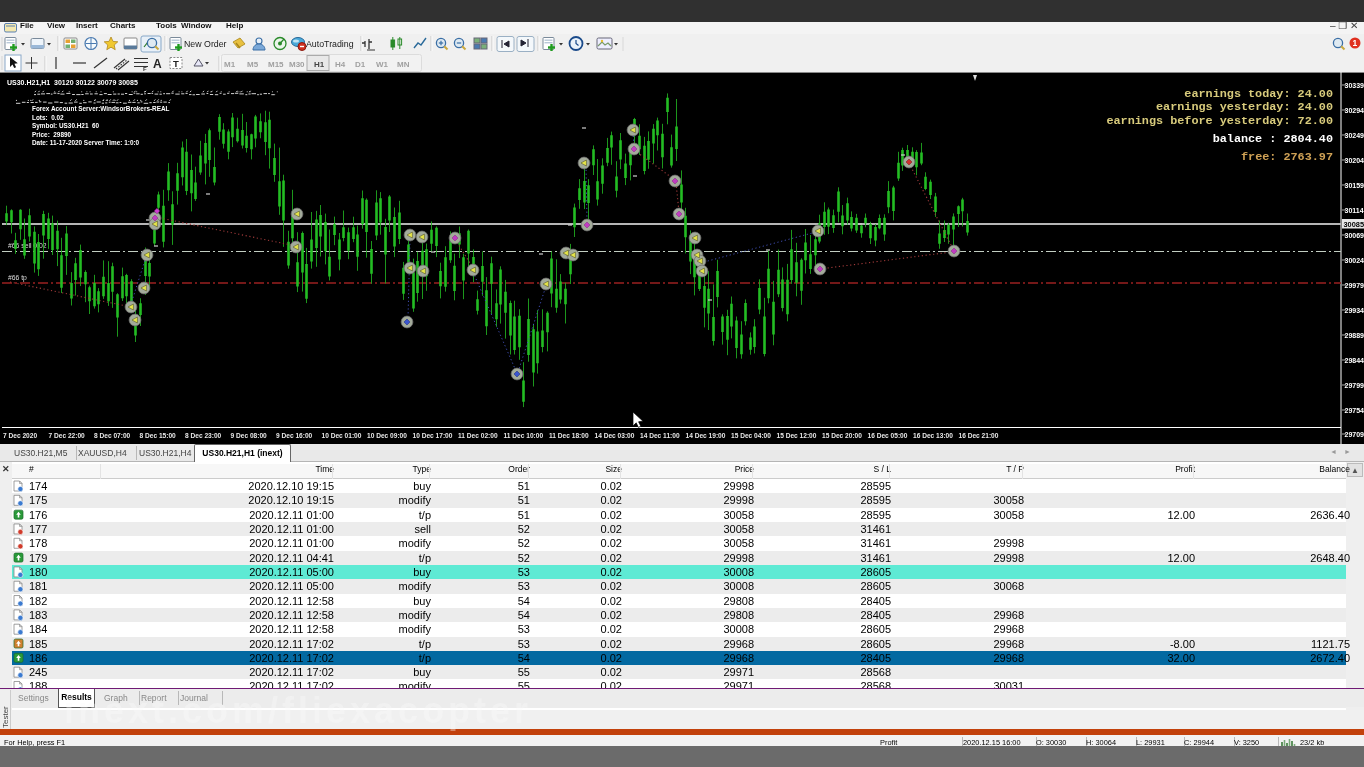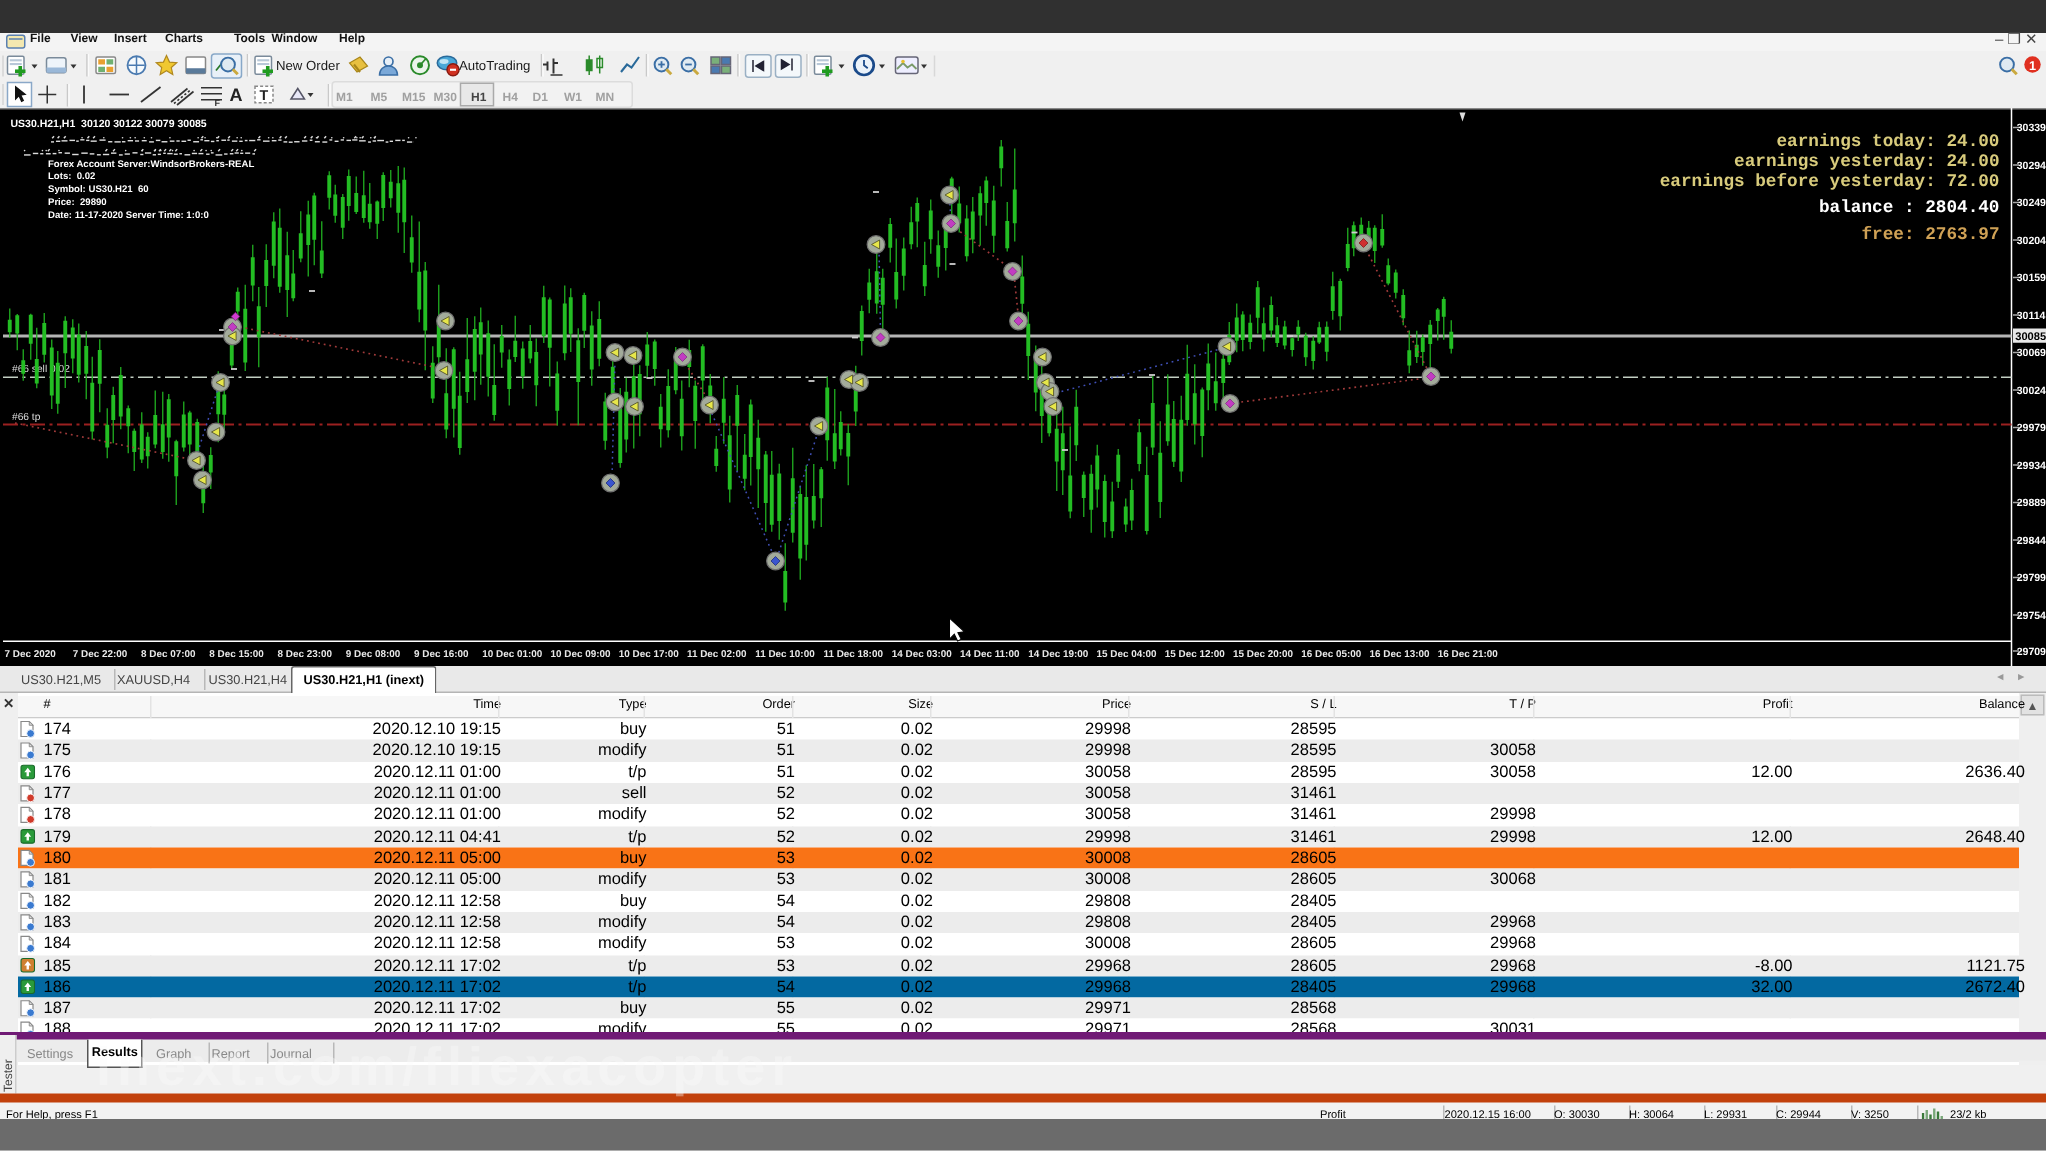--- a/index.html
+++ b/index.html
@@ -660,21 +660,21 @@
     <div class="c" style="left:202px;width:120px">2020.12.11 04:41</div>
     <div class="c" style="left:299px;width:120px">t/p</div>
     <div class="c" style="left:398px;width:120px">52</div>
     <div class="c" style="left:490px;width:120px">0.02</div>
     <div class="c" style="left:622px;width:120px">29998</div>
     <div class="c" style="left:759px;width:120px">31461</div>
     <div class="c" style="left:892px;width:120px">29998</div>
     <div class="c" style="left:1063px;width:120px">12.00</div>
     <div class="c" style="left:1218px;width:120px">2648.40</div>
   </div>
-<div class="trow" style="top:564.9200000000002px;background:#f97316">
+<div class="trow" style="top:564.9200000000002px;background:#5eead4">
     <span class="num">180</span>
     <div class="c" style="left:202px;width:120px">2020.12.11 05:00</div>
     <div class="c" style="left:299px;width:120px">buy</div>
     <div class="c" style="left:398px;width:120px">53</div>
     <div class="c" style="left:490px;width:120px">0.02</div>
     <div class="c" style="left:622px;width:120px">30008</div>
     <div class="c" style="left:759px;width:120px">28605</div>
     <div class="c" style="left:892px;width:120px"></div>
     <div class="c" style="left:1063px;width:120px"></div>
     <div class="c" style="left:1218px;width:120px"></div>
@@ -745,21 +745,21 @@
     <div class="c" style="left:299px;width:120px">t/p</div>
     <div class="c" style="left:398px;width:120px">54</div>
     <div class="c" style="left:490px;width:120px">0.02</div>
     <div class="c" style="left:622px;width:120px">29968</div>
     <div class="c" style="left:759px;width:120px">28405</div>
     <div class="c" style="left:892px;width:120px">29968</div>
     <div class="c" style="left:1063px;width:120px">32.00</div>
     <div class="c" style="left:1218px;width:120px">2672.40</div>
   </div>
 <div class="trow" style="top:665.1600000000005px;background:#ececec">
-    <span class="num">187</span>
+    <span class="num">245</span>
     <div class="c" style="left:202px;width:120px">2020.12.11 17:02</div>
     <div class="c" style="left:299px;width:120px">buy</div>
     <div class="c" style="left:398px;width:120px">55</div>
     <div class="c" style="left:490px;width:120px">0.02</div>
     <div class="c" style="left:622px;width:120px">29971</div>
     <div class="c" style="left:759px;width:120px">28568</div>
     <div class="c" style="left:892px;width:120px"></div>
     <div class="c" style="left:1063px;width:120px"></div>
     <div class="c" style="left:1218px;width:120px"></div>
   </div>
@@ -858,21 +858,21 @@
       <path d="M0 0h5.5l2.5 2.5V10H0z" fill="#fff" stroke="#888" stroke-width="0.8"></path>
       <path d="M5.5 0l2.5 2.5h-2.5z" fill="#ddd" stroke="#888" stroke-width="0.6"></path>
       <circle cx="6.4" cy="8" r="2.6" fill="#3a7ad0" stroke="#fff" stroke-width="0.6"></circle>
     </g>
     <g transform="translate(14,232.80000000000064)">
       <rect x="0" y="0.5" width="9" height="9" rx="1.5" fill="#2a9a3a" stroke="#1a6a2a" stroke-width="0.7"></rect>
       <path d="M4.5 2.2l2.3 3h-1.5v2.6h-1.6V5.2h-1.5z" fill="#fff"></path>
     </g>
   </svg>
 
-<div class="abs" style="left:0;top:688px;width:1364px;height:19px;background:#ececec;border-top:5px solid #701a75;font-size:8.5px;color:#888">
+<div class="abs" style="left:0;top:688px;width:1364px;height:19px;background:#ececec;border-top:1px solid #701a75;font-size:8.5px;color:#888">
  <span class="abs" style="left:18px;top:4px">Settings</span>
     <span class="abs tsep" style="left:53px;top:2px"></span>
  <div class="abs" style="left:58px;top:0;width:37px;height:19px;background:#fff;border:1px solid #555;border-top:none;color:#000;font-weight:bold;text-align:center;line-height:16px">Results</div>
  <span class="abs" style="left:104px;top:4px">Graph</span>
     <span class="abs tsep" style="left:133px;top:2px"></span>
  <span class="abs" style="left:141px;top:4px">Report</span>
     <span class="abs tsep" style="left:172px;top:2px"></span>
  <span class="abs" style="left:180px;top:4px">Journal</span>
     <span class="abs tsep" style="left:216px;top:2px"></span>
 </div>

